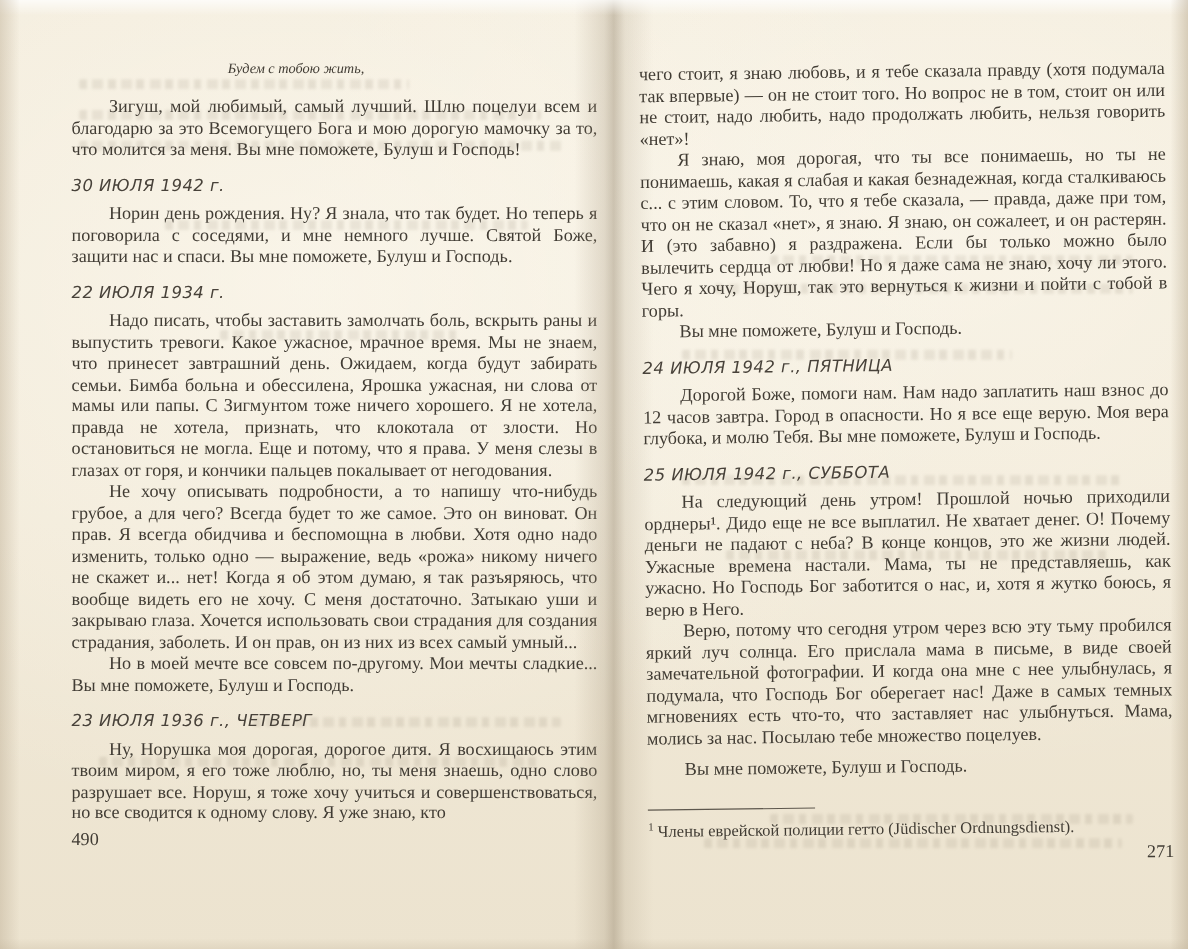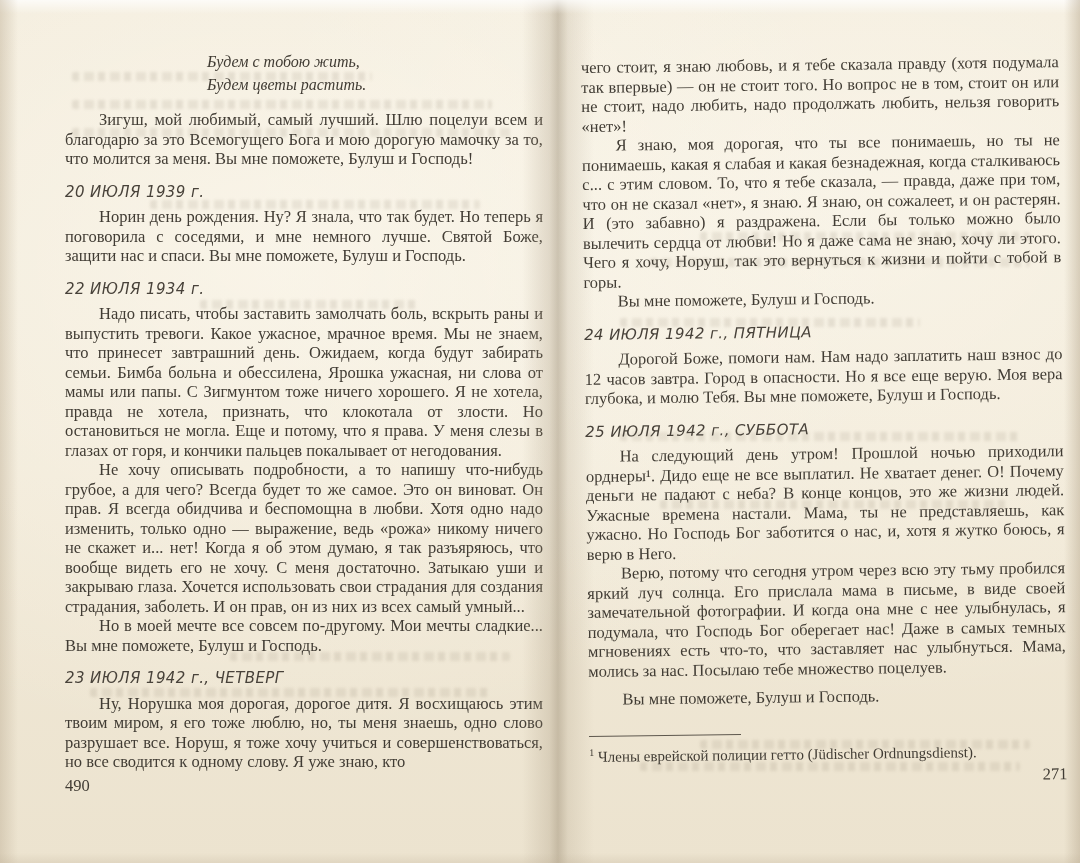--- a/index.html
+++ b/index.html
@@ -37,21 +37,21 @@
 
   .page { position: absolute; top: 0; width: 478px; font-size: 16.5px; line-height: 19.5px; }
   .page-left  { left: 65px; }
   .page-right { left: 580px; transform: rotate(-0.7deg); transform-origin: left top; }
 
   .para { margin: 0; text-align: justify; }
   .para.indent { text-indent: 34px; }
 
   .epigraph {
     margin: 50px 0 0 142px;
-    font-style: italic; font-size: 16px; line-height: 23px;
+    font-style: italic; font-size: 13px; line-height: 23px;
   }
 
   .date-heading {
     margin: 14px 0 5px 0;
     font-family: "DejaVu Sans", "Liberation Sans", sans-serif;
     font-style: italic; font-weight: 400;
     font-size: 15px; letter-spacing: 0.4px; color: #48423a;
   }
   .mt { margin-top: 14px; }
 
@@ -90,34 +90,33 @@
   <div class="ghost" style="left:650px; top:258px; width:380px;"></div>
   <div class="ghost" style="left:620px; top:318px; width:300px;"></div>
   <div class="ghost" style="left:620px; top:432px; width:400px;"></div>
   <div class="ghost" style="left:660px; top:500px; width:350px;"></div>
   <div class="ghost" style="left:700px; top:740px; width:330px;"></div>
   <div class="ghost" style="left:640px; top:762px; width:380px;"></div>
 
   <div class="page page-left">
     <div class="epigraph">
       <div>Будем с тобою жить,</div>
-      <div>Будем цветы растить.</div>
     </div>
 
     <p class="para indent mt">Зигуш, мой любимый, самый лучший. Шлю поцелуи всем и благодарю за это Всемогущего Бога и мою дорогую мамочку за то, что молится за меня. Вы мне поможете, Булуш и Господь!</p>
 
-    <h3 class="date-heading">20 ИЮЛЯ 1939 г.</h3>
+    <h3 class="date-heading">30 ИЮЛЯ 1942 г.</h3>
     <p class="para indent">Норин день рождения. Ну? Я знала, что так будет. Но теперь я поговорила с соседями, и мне немного лучше. Святой Боже, защити нас и спаси. Вы мне поможете, Булуш и Господь.</p>
 
     <h3 class="date-heading">22 ИЮЛЯ 1934 г.</h3>
     <p class="para indent">Надо писать, чтобы заставить замолчать боль, вскрыть раны и выпустить тревоги. Какое ужасное, мрачное время. Мы не знаем, что принесет завтрашний день. Ожидаем, когда будут забирать семьи. Бимба больна и обессилена, Ярошка ужасная, ни слова от мамы или папы. С Зигмунтом тоже ничего хорошего. Я не хотела, правда не хотела, признать, что клокотала от злости. Но остановиться не могла. Еще и потому, что я права. У меня слезы в глазах от горя, и кончики пальцев покалывает от негодования.</p>
     <p class="para indent">Не хочу описывать подробности, а то напишу что-нибудь грубое, а для чего? Всегда будет то же самое. Это он виноват. Он прав. Я всегда обидчива и беспомощна в любви. Хотя одно надо изменить, только одно — выражение, ведь «рожа» никому ничего не скажет и... нет! Когда я об этом думаю, я так разъяряюсь, что вообще видеть его не хочу. С меня достаточно. Затыкаю уши и закрываю глаза. Хочется использовать свои страдания для создания страдания, заболеть. И он прав, он из них из всех самый умный...</p>
     <p class="para indent">Но в моей мечте все совсем по-другому. Мои мечты сладкие... Вы мне поможете, Булуш и Господь.</p>
 
-    <h3 class="date-heading">23 ИЮЛЯ 1942 г., ЧЕТВЕРГ</h3>
+    <h3 class="date-heading">23 ИЮЛЯ 1936 г., ЧЕТВЕРГ</h3>
     <p class="para indent">Ну, Норушка моя дорогая, дорогое дитя. Я восхищаюсь этим твоим миром, я его тоже люблю, но, ты меня знаешь, одно слово разрушает все. Норуш, я тоже хочу учиться и совершенствоваться, но все сводится к одному слову. Я уже знаю, кто</p>
 
     <div class="page-number">490</div>
   </div>
 
   <div class="gutter"></div>
 
   <div class="page page-right">
     <div style="height:58px;"></div>
 

